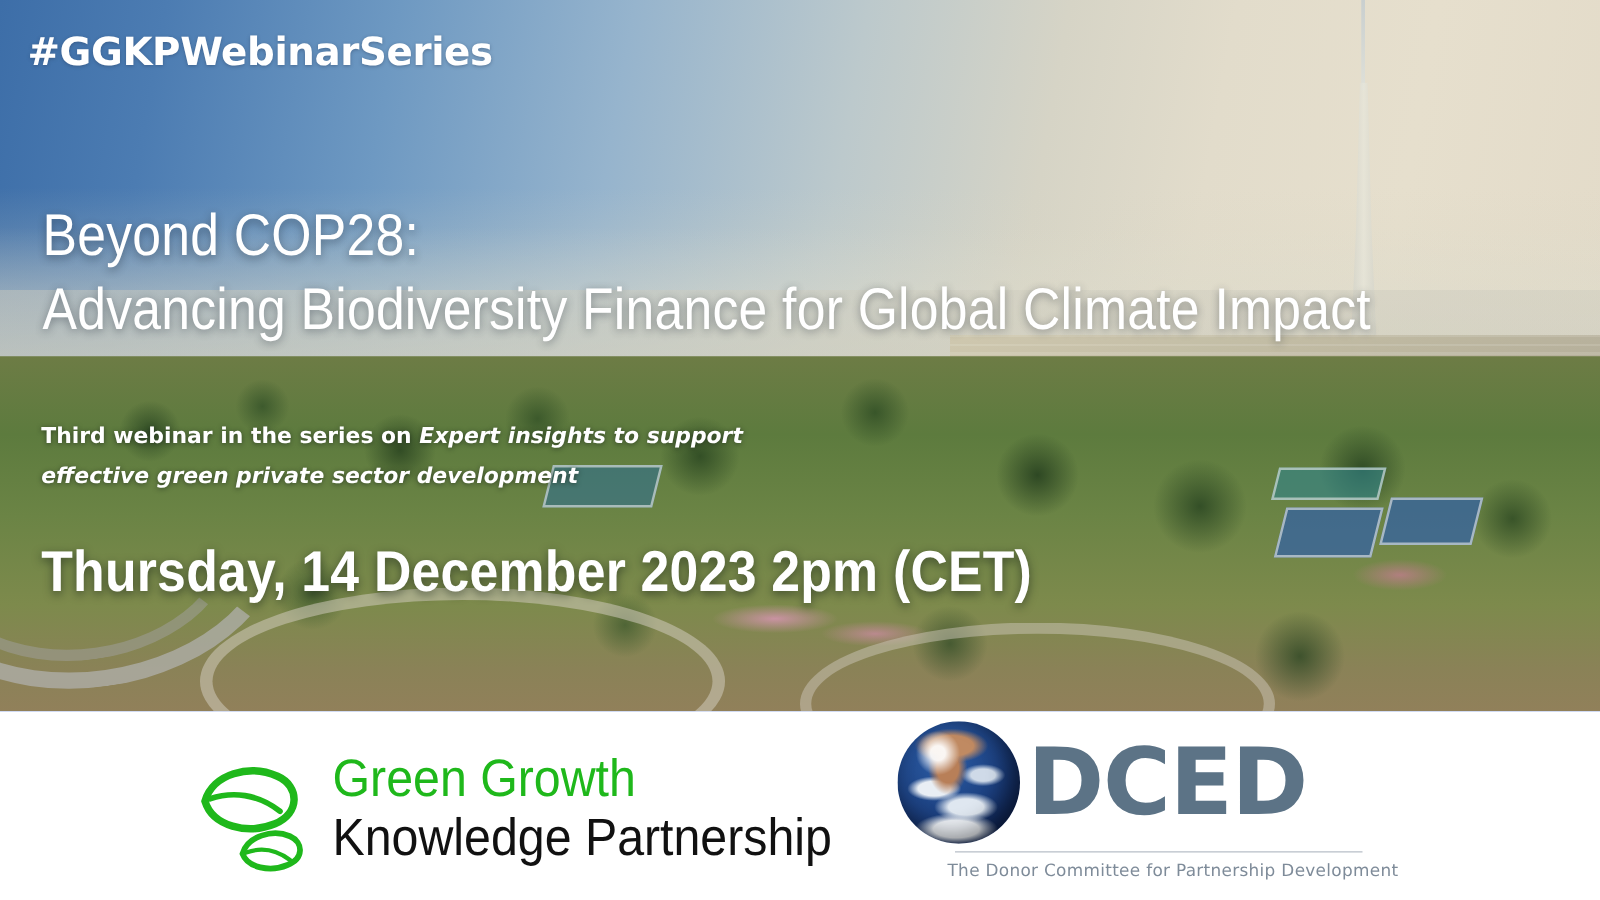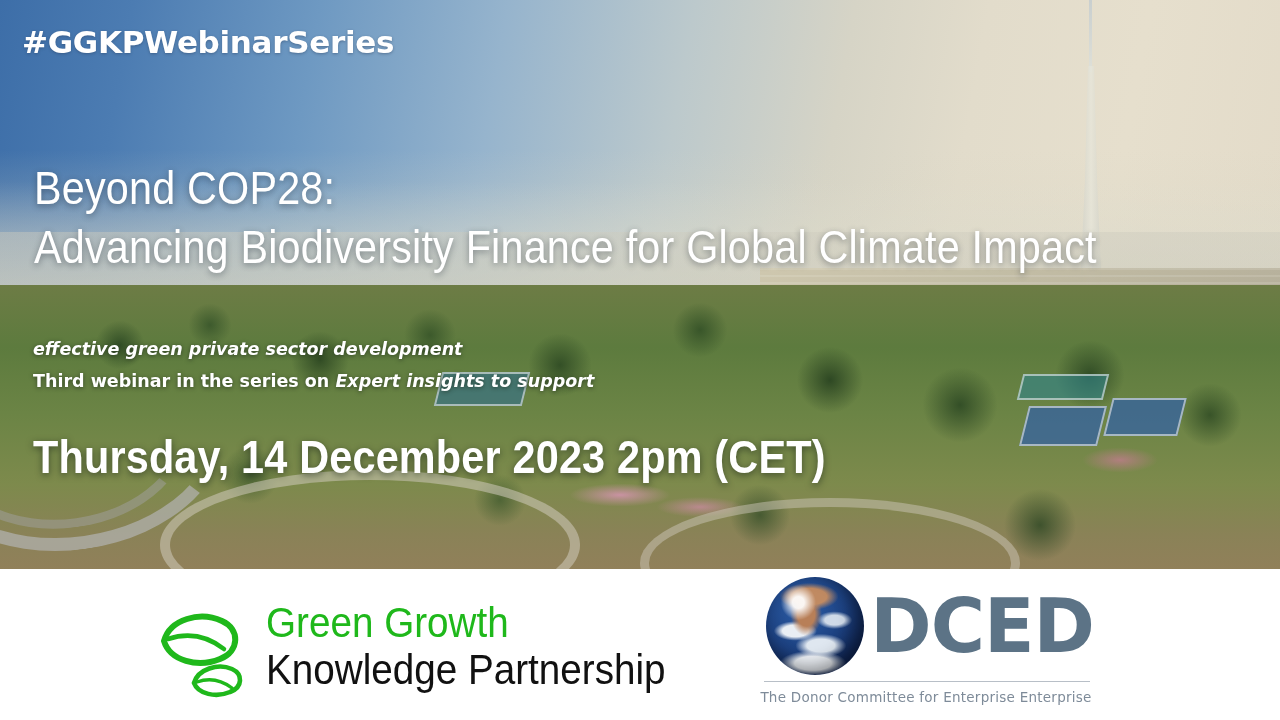--- a/index.html
+++ b/index.html
@@ -244,21 +244,21 @@
     font-size:42px; line-height:50px; font-weight:400;
     transform:scaleX(.92); transform-origin:left top;
     white-space:nowrap;
   }
 
   
   .dced {
     position:absolute; left:718px; top:8px;
     width:376px;
   }
-  .dced-row { display:flex; align-items:center;justify-content:flex-end; }
+  .dced-row { display:flex; align-items:center; }
   .globe {
     position:relative;
     width:98px; height:98px; border-radius:50%;
     flex:none;
     background:
       radial-gradient(circle at 33% 26%, rgba(255,255,255,.92) 0 6%, rgba(255,255,255,0) 18%),
       radial-gradient(ellipse 30% 14% at 44% 20%, #c08a62 0 60%, rgba(192,138,98,0) 100%),
       radial-gradient(ellipse 16% 22% at 41% 38%, #b87f58 0 55%, rgba(184,127,88,0) 100%),
       radial-gradient(ellipse 22% 10% at 30% 55%, #e9eef4 0 60%, rgba(233,238,244,0) 100%),
       radial-gradient(ellipse 26% 12% at 56% 70%, #dfe7f0 0 55%, rgba(223,231,240,0) 100%),
@@ -366,22 +366,22 @@
   </div>
 
   <div class="hashtag">#GGKPWebinarSeries</div>
 
   <div class="title">
     <span class="l">Beyond COP28:</span>
     <span class="l">Advancing Biodiversity Finance for Global Climate Impact</span>
   </div>
 
   <div class="subtitle">
+    <span class="l"><span>Third webinar in the series on </span><span class="ital">Expert insights to support</span></span>
     <span class="l ital">effective green private sector development</span>
-    <span class="l"><span>Third webinar in the series on </span><span class="ital">Expert insights to support</span></span>
   </div>
 
   <div class="datetime">Thursday, 14 December 2023 2pm (CET)</div>
 
   <div class="footer">
 
     <div class="ggkp">
       <div class="ggkp-marks">
         <svg viewBox="0 0 120 108" width="120" height="108" aria-hidden="true">
           <g fill="none" stroke="#1FB81B" stroke-width="6" stroke-linecap="round">
@@ -399,17 +399,17 @@
         <div class="ggkp-line2">Knowledge Partnership</div>
       </div>
     </div>
 
     <div class="dced">
       <div class="dced-row">
         <div class="globe"></div>
         <div class="dced-word">DCED</div>
       </div>
       <div class="dced-rule"></div>
-      <div class="dced-tag">The Donor Committee for Enterprise Enterprise</div>
+      <div class="dced-tag">The Donor Committee for Partnership Development</div>
     </div>
 
   </div>
 </div>
 
 </body></html>

